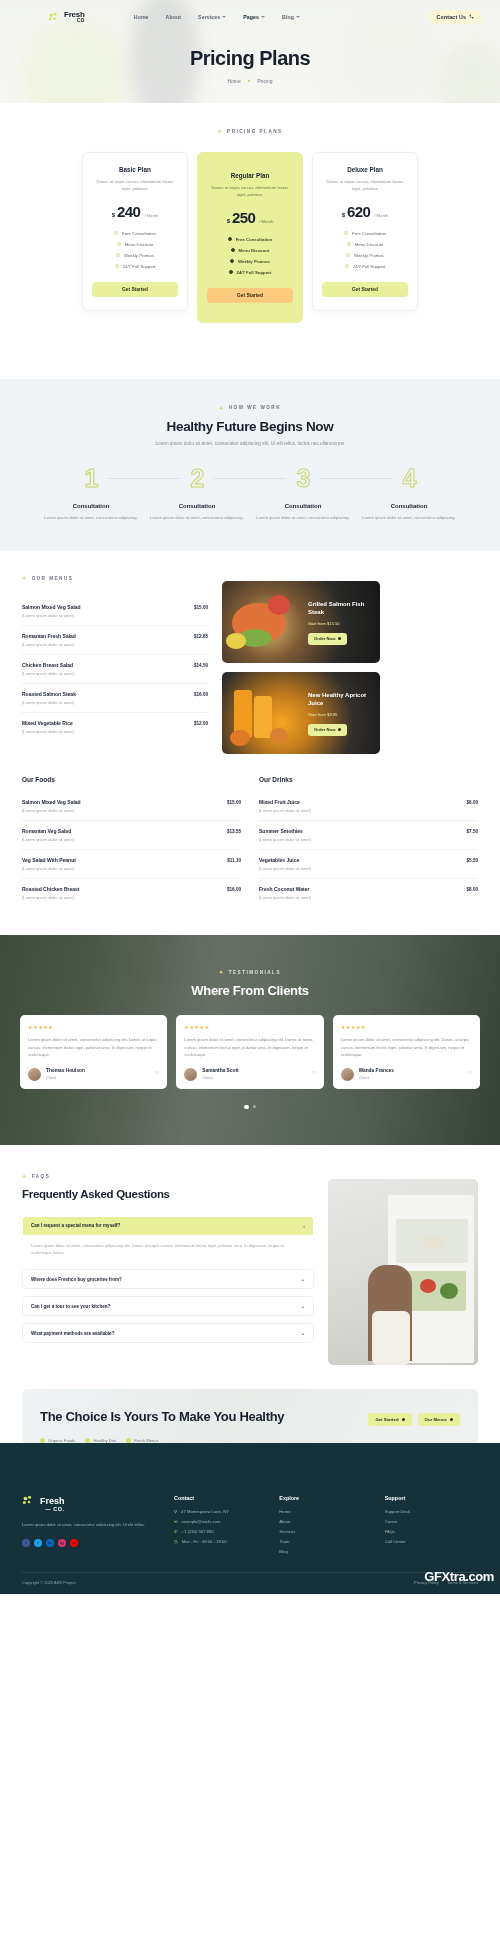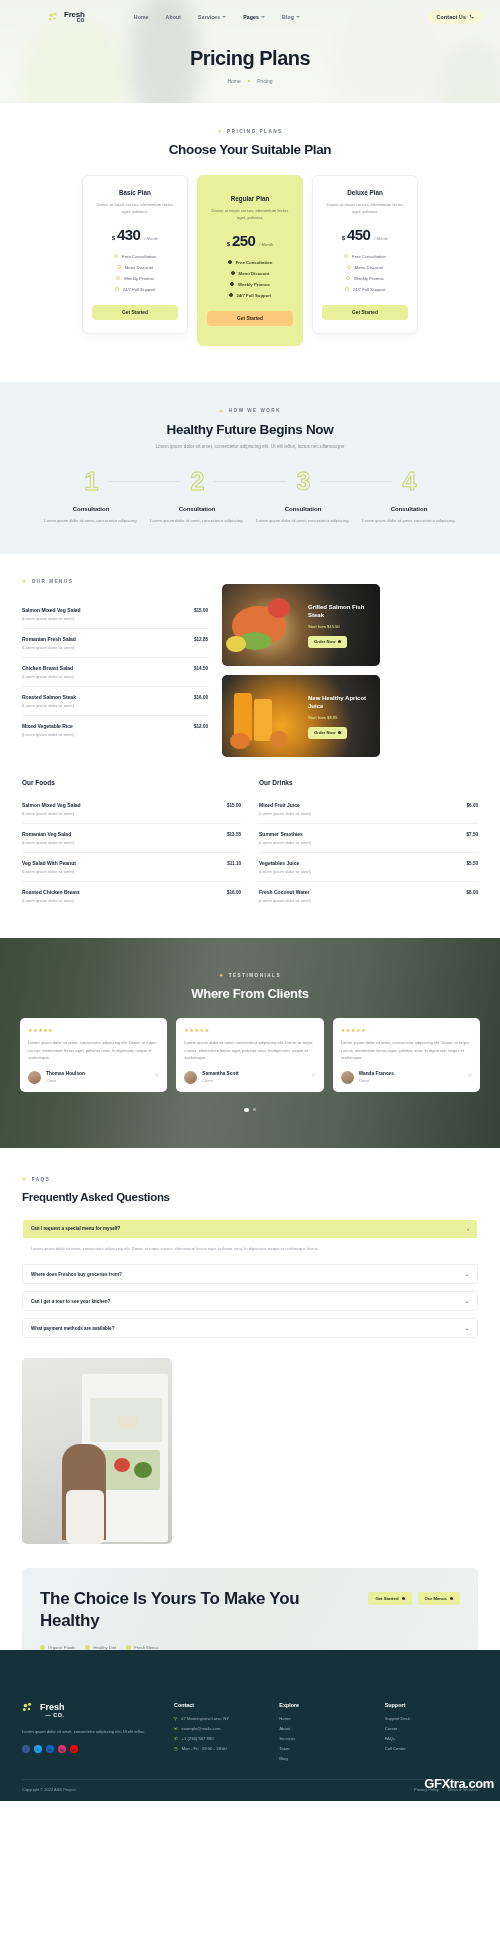--- a/index.html
+++ b/index.html
@@ -72,21 +72,21 @@
   .fdot { width:4px;height:4px;border-radius:50%;border:1px solid #e4d98c; flex:0 0 auto; }
   .card.featured .fdot { background:#3a4220; border-color:#3a4220; }
   .cta {
     display:block; margin:13px auto 0; width:86px; padding:5px 0; border-radius:4px;
     background:#e8f09c; color:#2c3318; font-size:4.8px; font-weight:bold; border:0; cursor:pointer;
     font-family:inherit;
   }
   .card.featured .cta { background:#fcca7c; color:#3a2a12; }
 
   
-  .howwork { background:#eff3f5; padding:26px 16px 30px; }
+  .howwork { background:#eff3f5; padding:26px 16px 30px;margin-top:20px; }
   .steps { display:flex; justify-content:center; gap:0; margin-top:20px; padding:0 22px; }
   .step { flex:1; text-align:center; position:relative; padding:0 4px; }
   .step:not(:last-child):after {
     content:""; position:absolute; top:12px; right:-2px; width:calc(100% - 34px);
     left:calc(50% + 17px); height:1px; background:#dbe1e4;
   }
   .step-num { font-size:25px; font-weight:bold; letter-spacing:-1px; line-height:1;
     color:transparent; -webkit-text-stroke:1px #cbd56a; }
   .step-title { font-size:6px; font-weight:bold; color:#18202e; margin-top:12px; }
   .step-desc { font-size:4.1px; color:#8a9099; line-height:1.8; margin-top:5px; }
@@ -135,40 +135,40 @@
   .tfoot { display:flex; align-items:center; gap:5px; margin-top:9px; }
   .tavatar { width:13px;height:13px;border-radius:50%;background:linear-gradient(150deg,#c9ad93,#8d6e52); flex:0 0 auto;}
   .tname { font-size:4.8px; font-weight:bold; color:#18202e; }
   .trole { font-size:4px; color:#9aa0a8; margin-top:2px;}
   .tmark { margin-left:auto; font-size:9px; color:#dfe3e6; font-weight:bold; line-height:.6; }
   .dots { display:flex; justify-content:center; gap:4px; margin-top:16px; }
   .dot { width:3.5px;height:3.5px;border-radius:50%;background:rgba(255,255,255,.45); }
   .dot.on { background:#fff; width:4.5px;height:4.5px;}
 
   
-  .faq { background:#fff; padding:28px 22px 24px; display:flex; gap:14px;flex-direction:column; }
+  .faq { background:#fff; padding:28px 22px 24px; display:flex; gap:14px; }
   .faq-left { flex:1; }
   .faq-title { font-size:11.5px; font-weight:bold; color:#18202e; line-height:1.25; margin-top:8px; letter-spacing:-.3px;}
   .acc { margin-top:14px; display:flex; flex-direction:column; gap:7px; }
   .acc-item { border:1px solid #eceef0; border-radius:4px; overflow:hidden; }
   .acc-item.open { border-color:transparent; }
   .acc-head { display:flex; align-items:center; justify-content:space-between; padding:6px 8px;
      font-size:4.6px; font-weight:bold; color:#18202e; cursor:pointer; background:#fff; }
   .acc-item.open .acc-head { background:#e8f09c; }
   .acc-body { font-size:4.1px; color:#9aa0a8; line-height:1.9; padding:7px 8px 4px; }
   .chev { font-size:5px; color:#5f6670; }
   .faq-photo { width:150px; height:186px; border-radius:5px; position:relative; overflow:hidden;
      background:linear-gradient(165deg,#e8e8e6 0%,#dcdcd8 45%,#c9c9c4 100%); margin-top:6px; }
 
   
   .ctaband { background:#fff; padding:0 22px 0; }
   .ctabox { position:relative; border-radius:6px; overflow:hidden; background:#eff3f5; padding:20px 18px 22px; }
   .ctabox-bg { position:absolute; inset:0; background:linear-gradient(120deg,#eef2f4 0%,#e7ece9 45%,#eef1f0 100%); }
   .ctabox-in { position:relative; z-index:3; display:flex; align-items:flex-start; gap:10px; }
-  .cta-title { font-size:17px; font-weight:bold; color:#18202e; line-height:1.3; letter-spacing:-.3px;}
+  .cta-title { font-size:13px; font-weight:bold; color:#18202e; line-height:1.3; letter-spacing:-.3px;text-align:center;}
   .cta-tags { display:flex; gap:10px; margin-top:12px; }
   .cta-tag { display:flex; align-items:center; gap:3px; font-size:4.2px; color:#6f767f; }
   .tick { width:5px;height:5px;border-radius:50%;background:#d9e06f; display:inline-block;}
   .cta-btns { margin-left:auto; display:flex; gap:6px; padding-top:4px; }
   .cbtn { display:flex; align-items:center; gap:3px; background:#e8f09c; color:#2c3318; font-size:4.3px;
      font-weight:bold; padding:4px 7px; border-radius:3px; cursor:pointer; border:0; font-family:inherit; white-space:nowrap;}
   .cbtn .dot { width:3px;height:3px;border-radius:50%;background:#2c3318;}
 
   
   .footer { background:#15323a; color:#d9e0e3; padding:26px 22px 0; margin-top:-22px; position:relative; }
@@ -262,30 +262,29 @@
         <span>Pricing</span>
       </div>
     </div>
   </div>
 
   <div class="pricing">
     <div class="eyebrow">
       <span class="star">✦</span>
       <span>PRICING PLANS</span>
     </div>
-    <div class="sec-title">Choose Your Suitable Plan</div>
 
     <div class="cards">
 
       <div class="card">
         <div class="plan-name">Basic Plan</div>
         <div class="plan-desc">Donec at turpis cursus, elementum lectus eget, pulvinar.</div>
         <div class="price-row">
           <span class="cur">$</span>
-          <span class="amt">430</span>
+          <span class="amt">240</span>
           <span class="per">/ Month</span>
         </div>
         <div class="feats">
           <div class="feat">
               <i class="fdot"></i>
               <span>Free Consultation</span>
             </div>
           <div class="feat">
               <i class="fdot"></i>
               <span>Menu Discount</span>
@@ -329,21 +328,21 @@
             </div>
         </div>
         <button class="cta">Get Started</button>
       </div>
 
       <div class="card">
         <div class="plan-name">Deluxe Plan</div>
         <div class="plan-desc">Donec at turpis cursus, elementum lectus eget, pulvinar.</div>
         <div class="price-row">
           <span class="cur">$</span>
-          <span class="amt">450</span>
+          <span class="amt">620</span>
           <span class="per">/ Month</span>
         </div>
         <div class="feats">
           <div class="feat">
               <i class="fdot"></i>
               <span>Free Consultation</span>
             </div>
           <div class="feat">
               <i class="fdot"></i>
               <span>Menu Discount</span>

